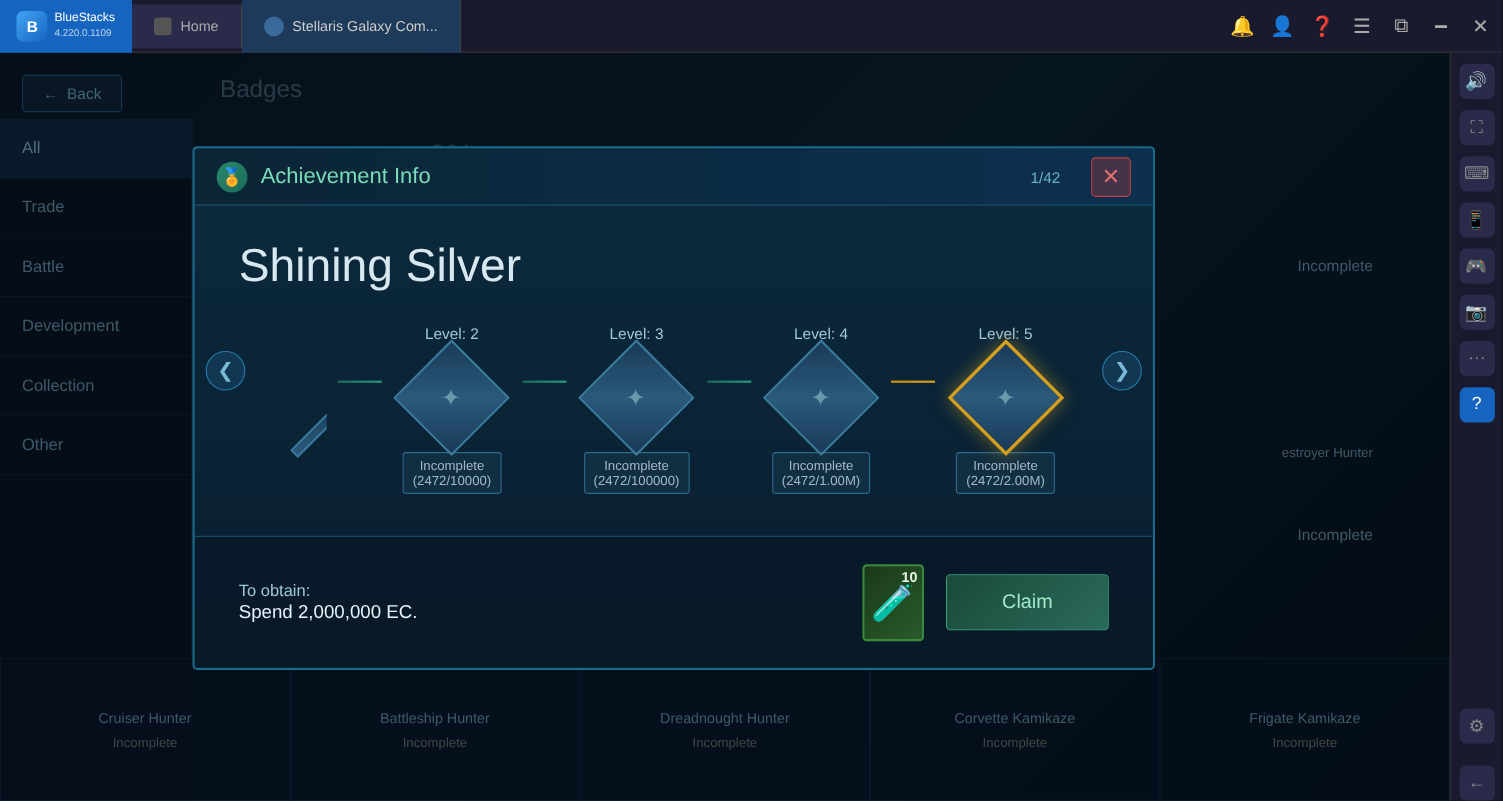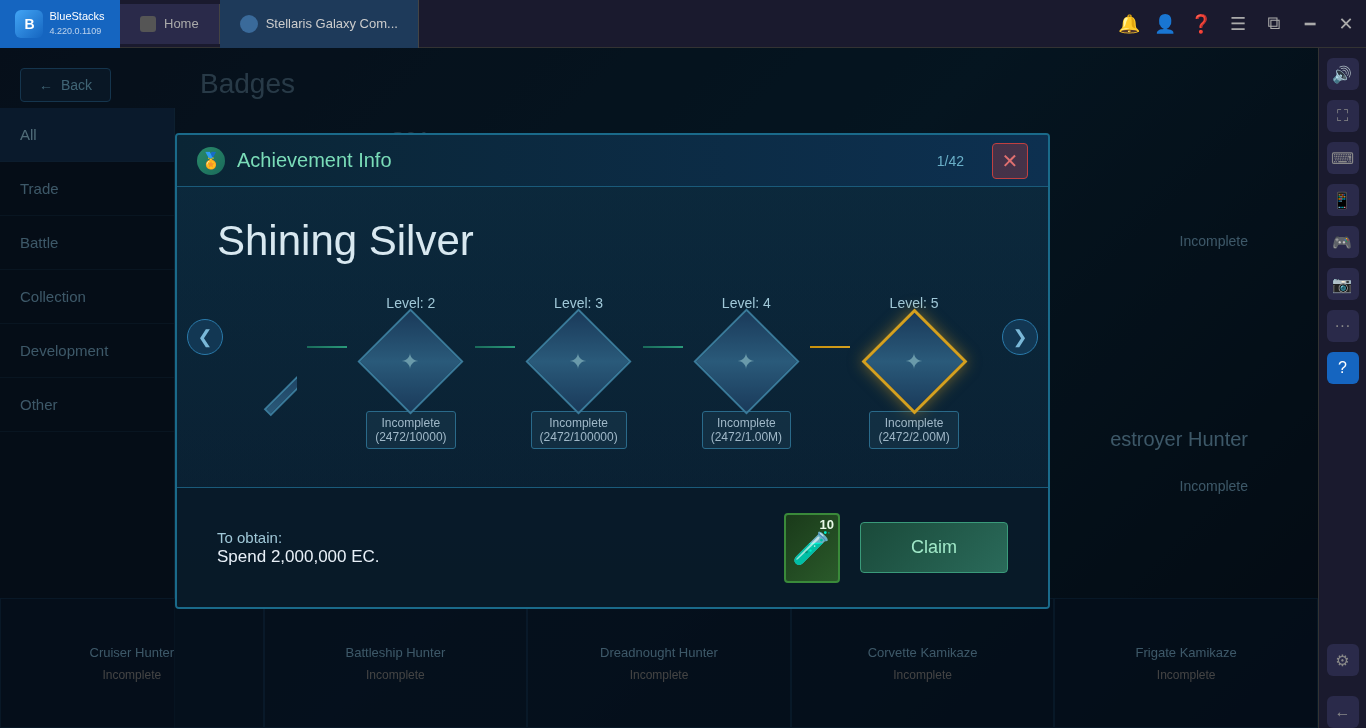--- a/index.html
+++ b/index.html
@@ -108,21 +108,21 @@
       color: #7fc8e8; font-size: 14px;
       padding: 8px 18px; border-radius: 4px;
       cursor: pointer;
     }
 
     
     .badges-header {
       position: absolute;
       top: 20px; left: 200px;
       color: rgba(150,200,230,0.5);
-      font-size: 28px;
+      font-size: 22px;
       font-weight: 300;
     }
 
     
     .sidebar {
       position: absolute;
       top: 60px; left: 0;
       width: 175px; bottom: 0;
       background: rgba(10,25,45,0.9);
       border-right: 1px solid #1a4060;
@@ -429,32 +429,32 @@
     <div class="sidebar-item active">
       <span>All</span>
     </div>
     <div class="sidebar-item">
       <span>Trade</span>
     </div>
     <div class="sidebar-item">
       <span>Battle</span>
     </div>
     <div class="sidebar-item">
+      <span>Development</span>
+    </div>
+    <div class="sidebar-item">
       <span>Collection</span>
-    </div>
-    <div class="sidebar-item">
-      <span>Development</span>
     </div>
     <div class="sidebar-item">
       <span>Other</span>
     </div>
   </div>
 
   <div class="side-label-right" style="top:185px;">Incomplete</div>
-  <div class="side-label-right" style="top:380px;color:#7ab0d0;font-size:20px;">estroyer Hunter</div>
+  <div class="side-label-right" style="top:356px;color:#7ab0d0;font-size:12px;">estroyer Hunter</div>
   <div class="side-label-right" style="top:430px;">Incomplete</div>
 
   <div class="bottom-grid">
     <div class="grid-cell">
       <div class="grid-cell-label">Cruiser Hunter</div>
       <div class="grid-cell-status">Incomplete</div>
     </div>
     <div class="grid-cell">
       <div class="grid-cell-label">Battleship Hunter</div>
       <div class="grid-cell-status">Incomplete</div>

